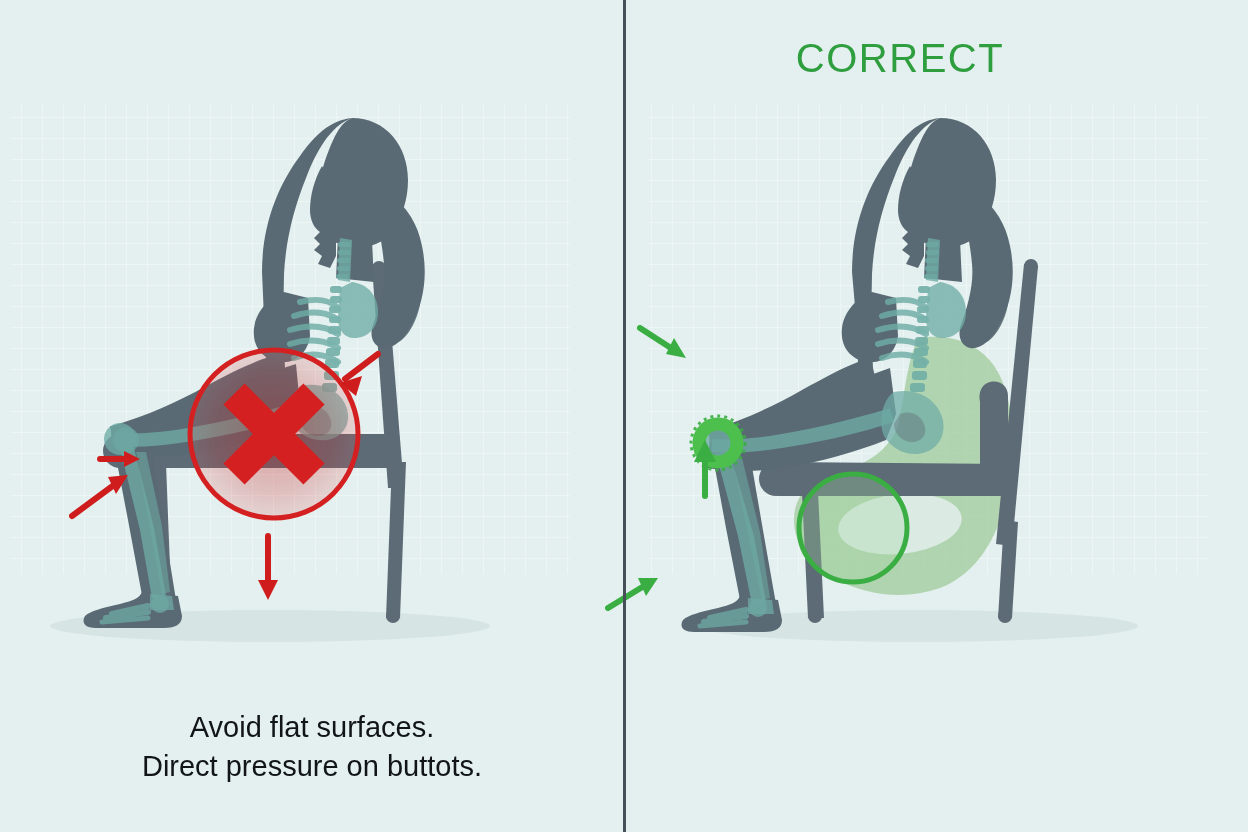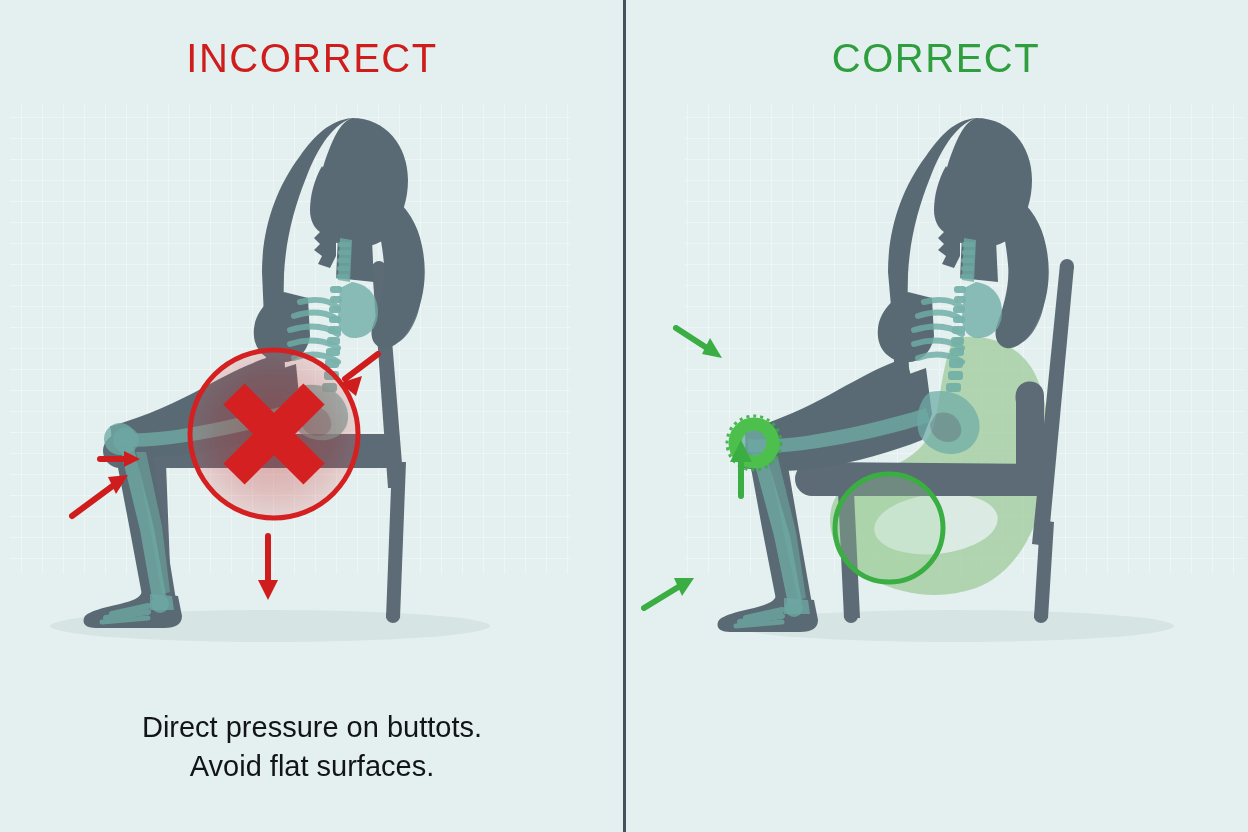--- a/index.html
+++ b/index.html
@@ -6,21 +6,21 @@
   body{
     width:1248px;height:832px;
     background:#e4f0ef;
     font-family:"Liberation Sans", sans-serif;
     overflow:hidden;
   }
   .board{position:relative;width:1248px;height:832px;}
 
   .panel{position:absolute;top:0;height:832px;width:624px;}
   .panel-left{left:0;}
-  .panel-right{left:624px;}
+  .panel-right{left:588px;}
 
   .divider{
     position:absolute;left:623px;top:0;width:3px;height:832px;
     background:#475058;
   }
 
   .heading{
     position:absolute;top:36px;left:0;width:100%;
     text-align:center;font-size:40px;letter-spacing:1.5px;
     font-weight:400;
@@ -37,21 +37,20 @@
   .stage{position:absolute;left:0;top:96px;width:624px;height:580px;}
   svg.art{display:block;width:624px;height:580px;}
 </style>
 </head>
 <body>
 
 <div class="board">
 
   <div class="panel panel-left">
 
-    <div class="heading bad">INCORRECT</div>
 
     <div class="stage">
       <svg class="art" viewBox="0 0 624 580" xmlns="http://www.w3.org/2000/svg">
         <defs>
           <pattern id="gridL" width="21" height="21" patternUnits="userSpaceOnUse">
             <path d="M21 0 L0 0 0 21" fill="none" stroke="#eef6f5" stroke-width="2"></path>
           </pattern>
           <radialGradient id="redGlow" cx="50%" cy="50%" r="50%">
             <stop offset="0%" stop-color="#c02020" stop-opacity="0.40"></stop>
             <stop offset="70%" stop-color="#d03535" stop-opacity="0.26"></stop>
@@ -239,22 +238,22 @@
           </g>
           <g>
             <line x1="268" y1="440" x2="268" y2="490"></line>
             <polygon points="268,504 258,484 278,484" stroke="none"></polygon>
           </g>
         </g>
       </svg>
     </div>
 
     <div class="caption">
+      <div>Avoid flat surfaces.</div>
       <div>Direct pressure on buttots.</div>
-      <div>Avoid flat surfaces.</div>
     </div>
   </div>
 
   <div class="panel panel-right">
 
     <div class="heading good">CORRECT</div>
 
     <div class="stage">
       <svg class="art" viewBox="0 0 624 580" xmlns="http://www.w3.org/2000/svg">
         <defs>

